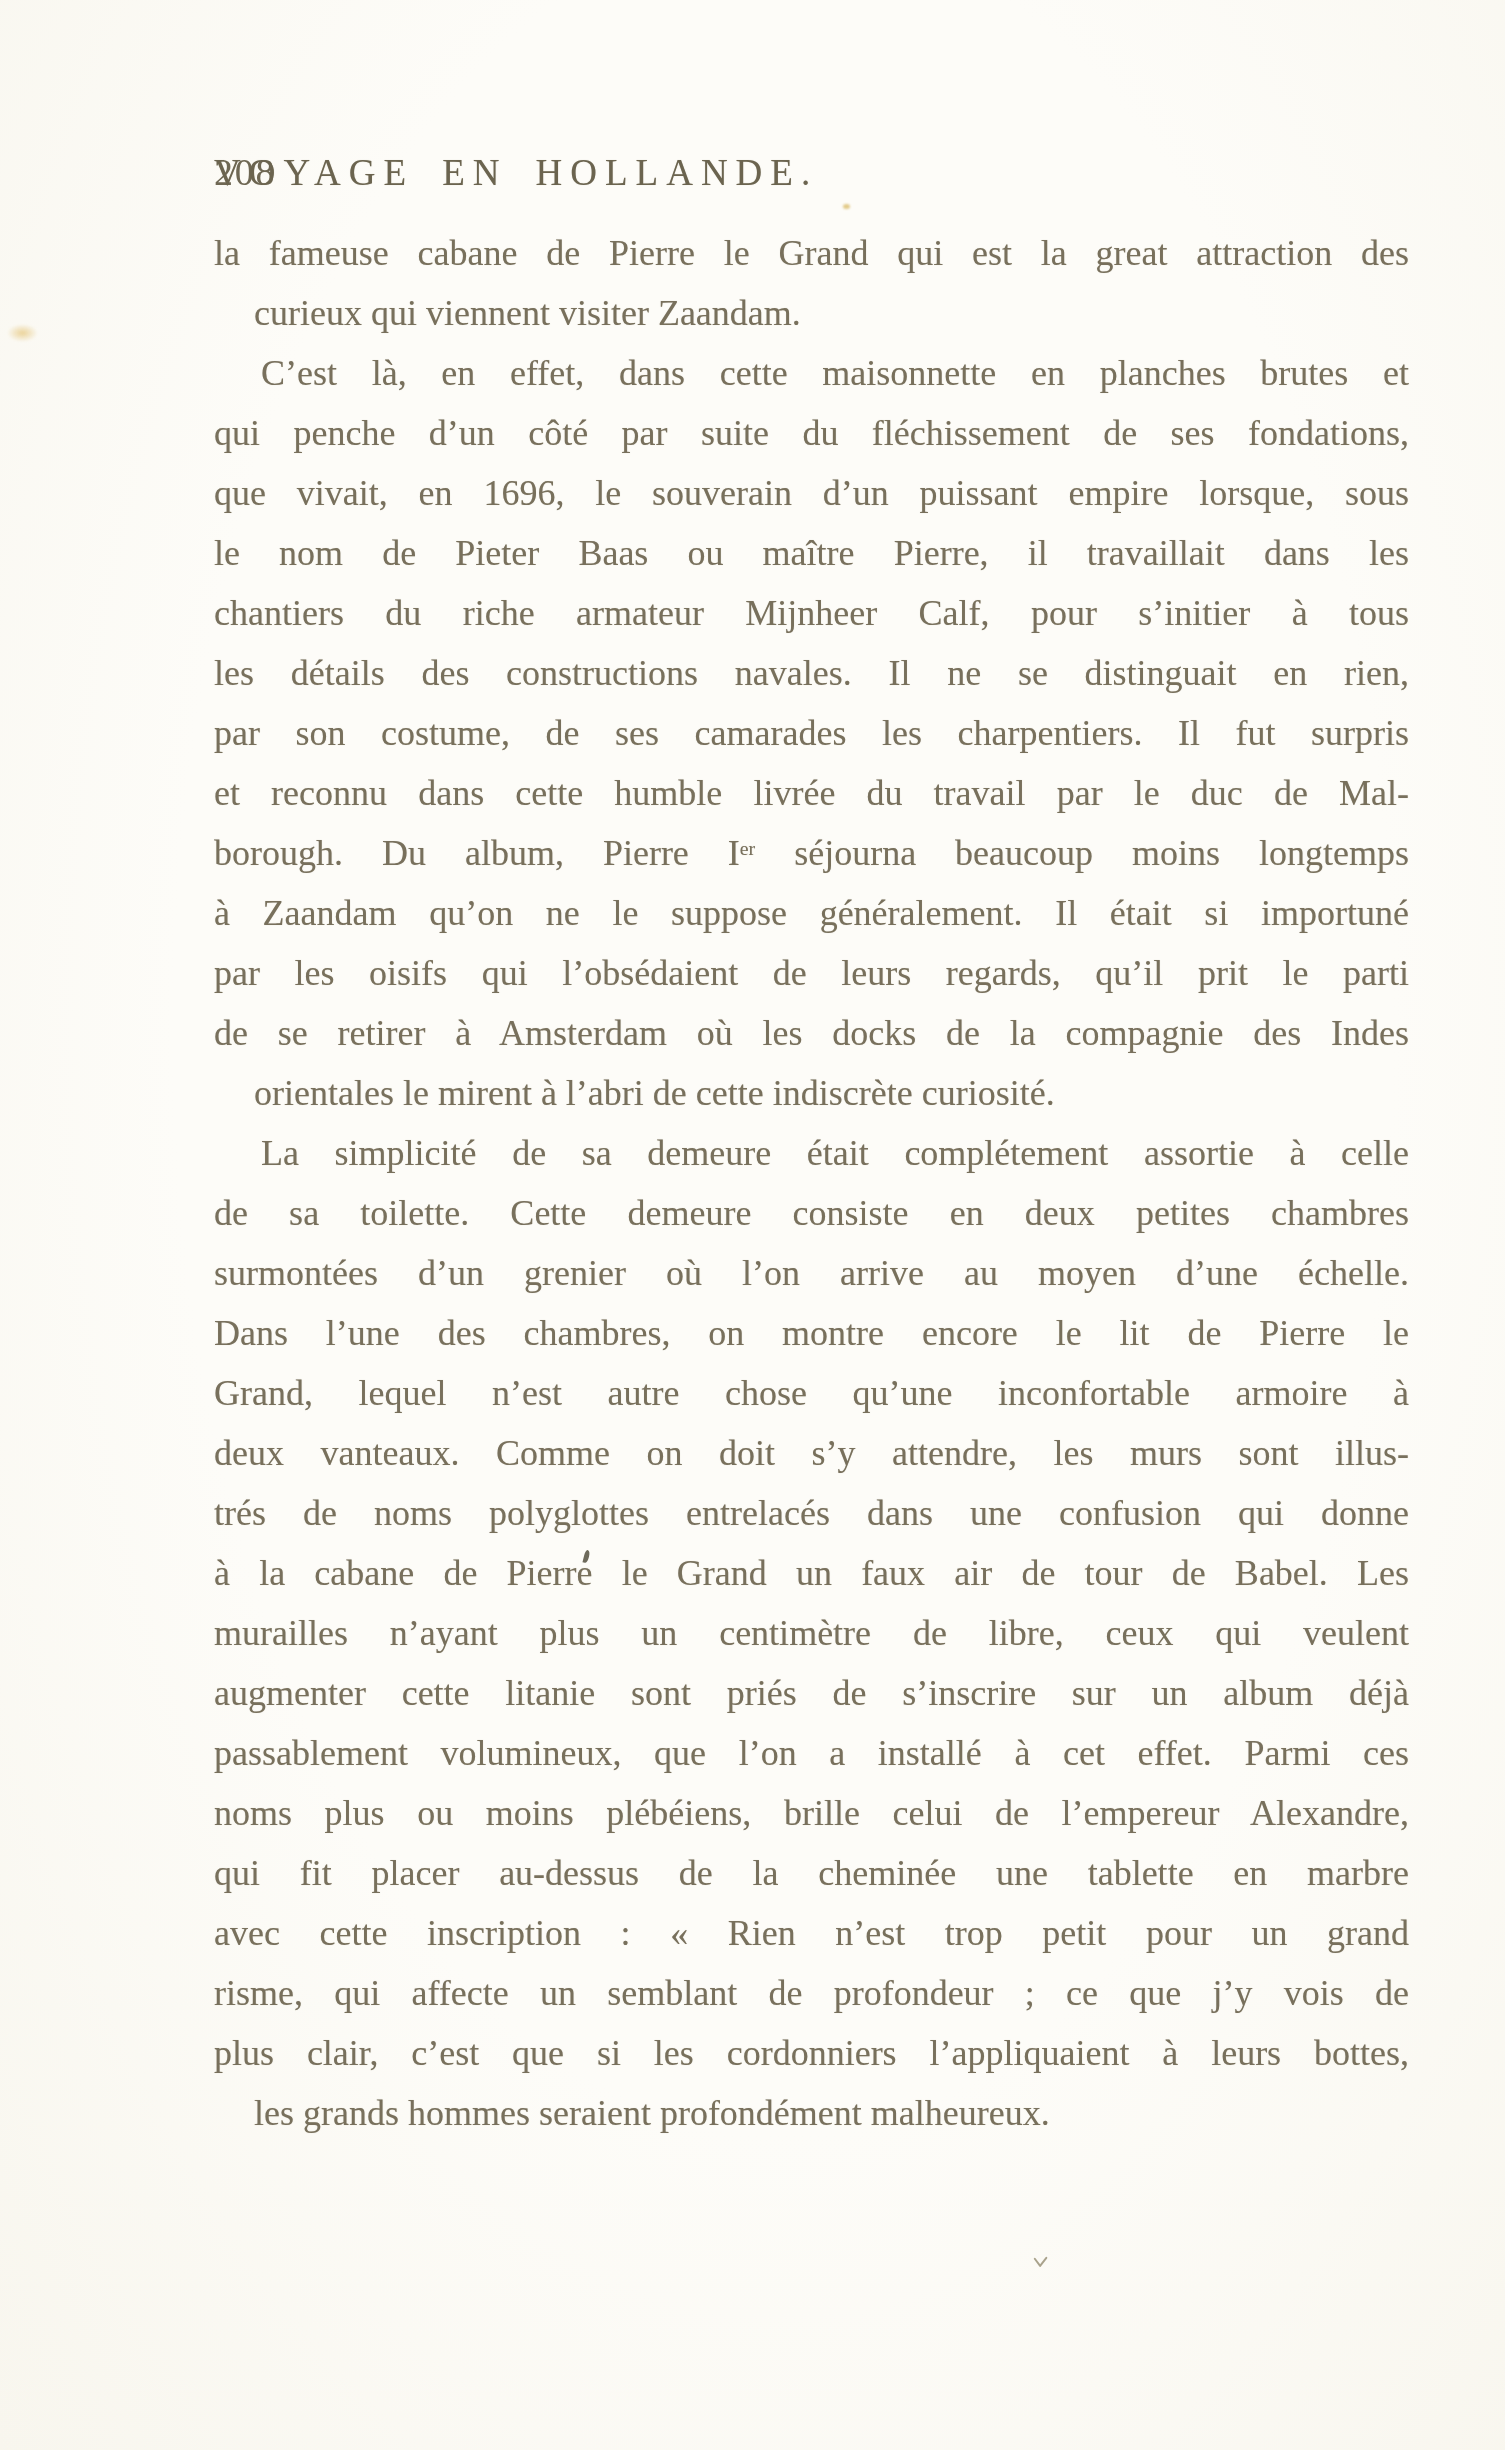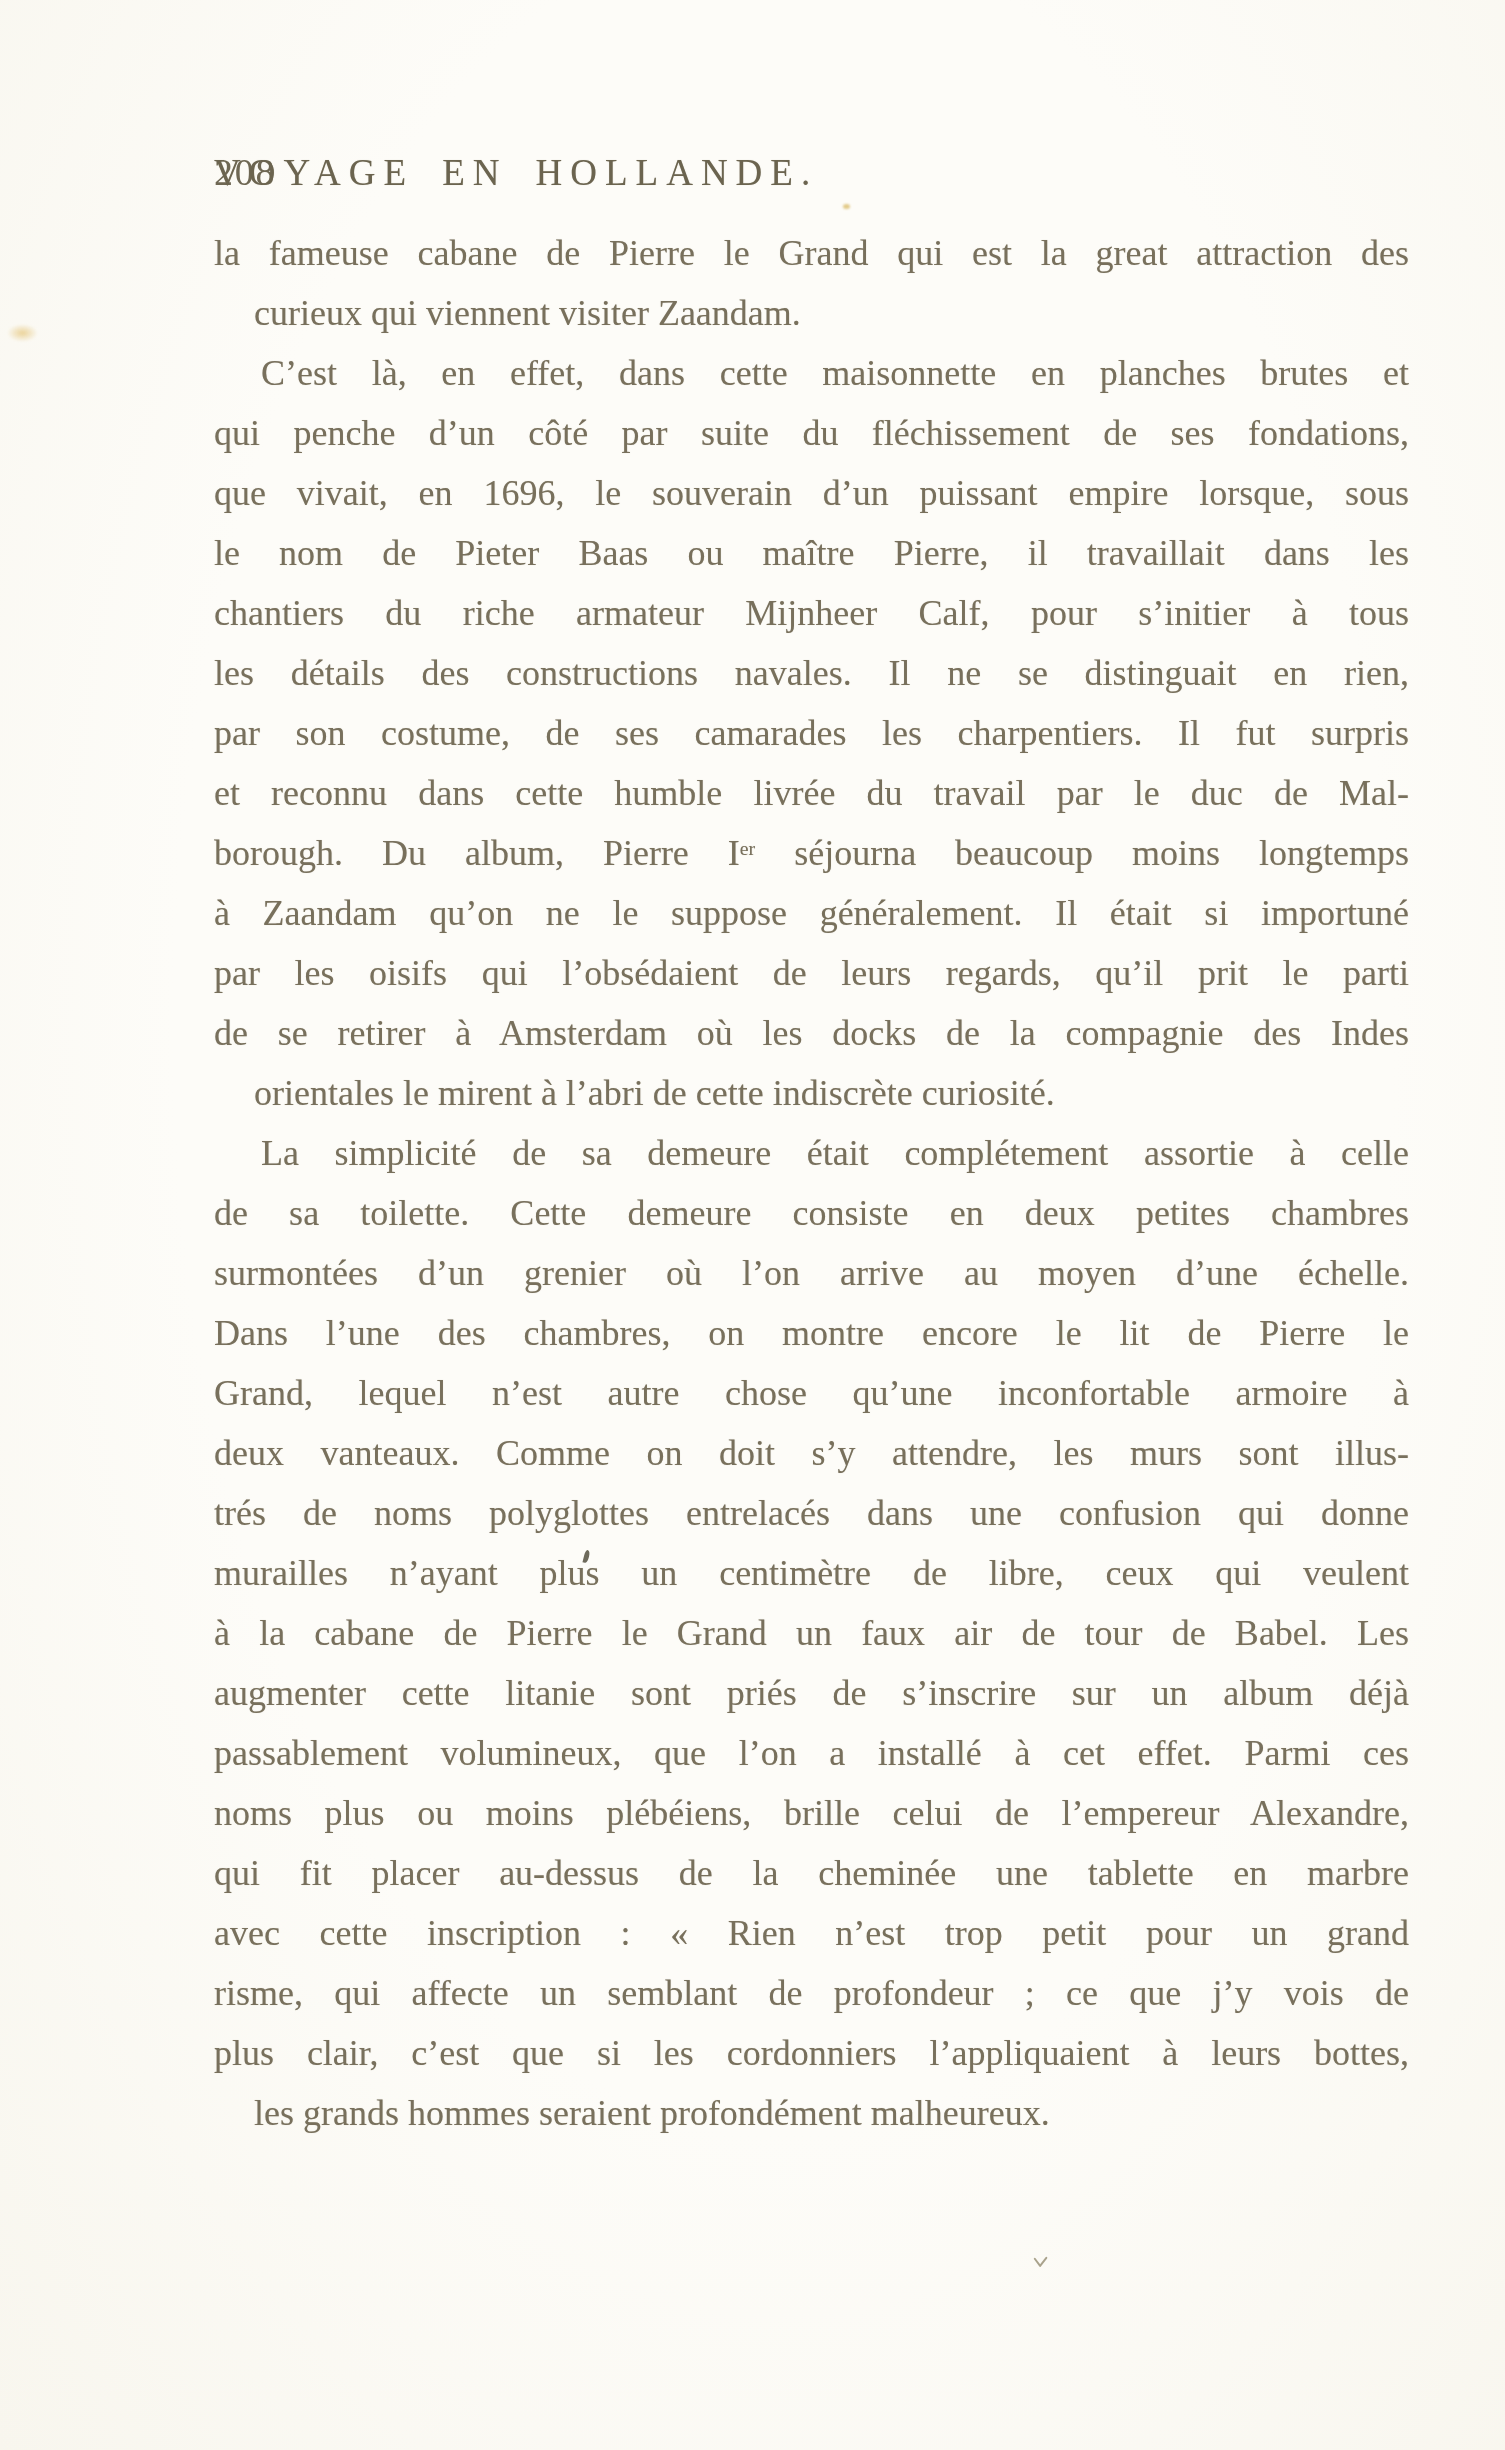--- a/index.html
+++ b/index.html
@@ -140,22 +140,22 @@
     <div class="line">par les oisifs qui l’obsédaient de leurs regards, qu’il prit le parti</div>
     <div class="line">de se retirer à Amsterdam où les docks de la compagnie des Indes</div>
     <div class="line endline">orientales le mirent à l’abri de cette indiscrète curiosité.</div>
     <div class="line indent">La simplicité de sa demeure était complétement assortie à celle</div>
     <div class="line">de sa toilette. Cette demeure consiste en deux petites chambres</div>
     <div class="line">surmontées d’un grenier où l’on arrive au moyen d’une échelle.</div>
     <div class="line">Dans l’une des chambres, on montre encore le lit de Pierre le</div>
     <div class="line">Grand, lequel n’est autre chose qu’une inconfortable armoire à</div>
     <div class="line">deux vanteaux. Comme on doit s’y attendre, les murs sont illus-</div>
     <div class="line">trés de noms polyglottes entrelacés dans une confusion qui donne</div>
+    <div class="line">à la cabane de Pierre le Grand un faux air de tour de Babel. Les</div>
     <div class="line">murailles n’ayant plus un centimètre de libre, ceux qui veulent</div>
-    <div class="line">à la cabane de Pierre le Grand un faux air de tour de Babel. Les</div>
     <div class="line">augmenter cette litanie sont priés de s’inscrire sur un album déjà</div>
     <div class="line">passablement volumineux, que l’on a installé à cet effet. Parmi ces</div>
     <div class="line">noms plus ou moins plébéiens, brille celui de l’empereur Alexandre,</div>
     <div class="line">qui fit placer au-dessus de la cheminée une tablette en marbre</div>
     <div class="line">avec cette inscription : « Rien n’est trop petit pour un grand</div>
     <div class="line">risme, qui affecte un semblant de profondeur ; ce que j’y vois de</div>
     <div class="line">plus clair, c’est que si les cordonniers l’appliquaient à leurs bottes,</div>
     <div class="line endline">les grands hommes seraient profondément malheureux.</div>
   </div>
 

